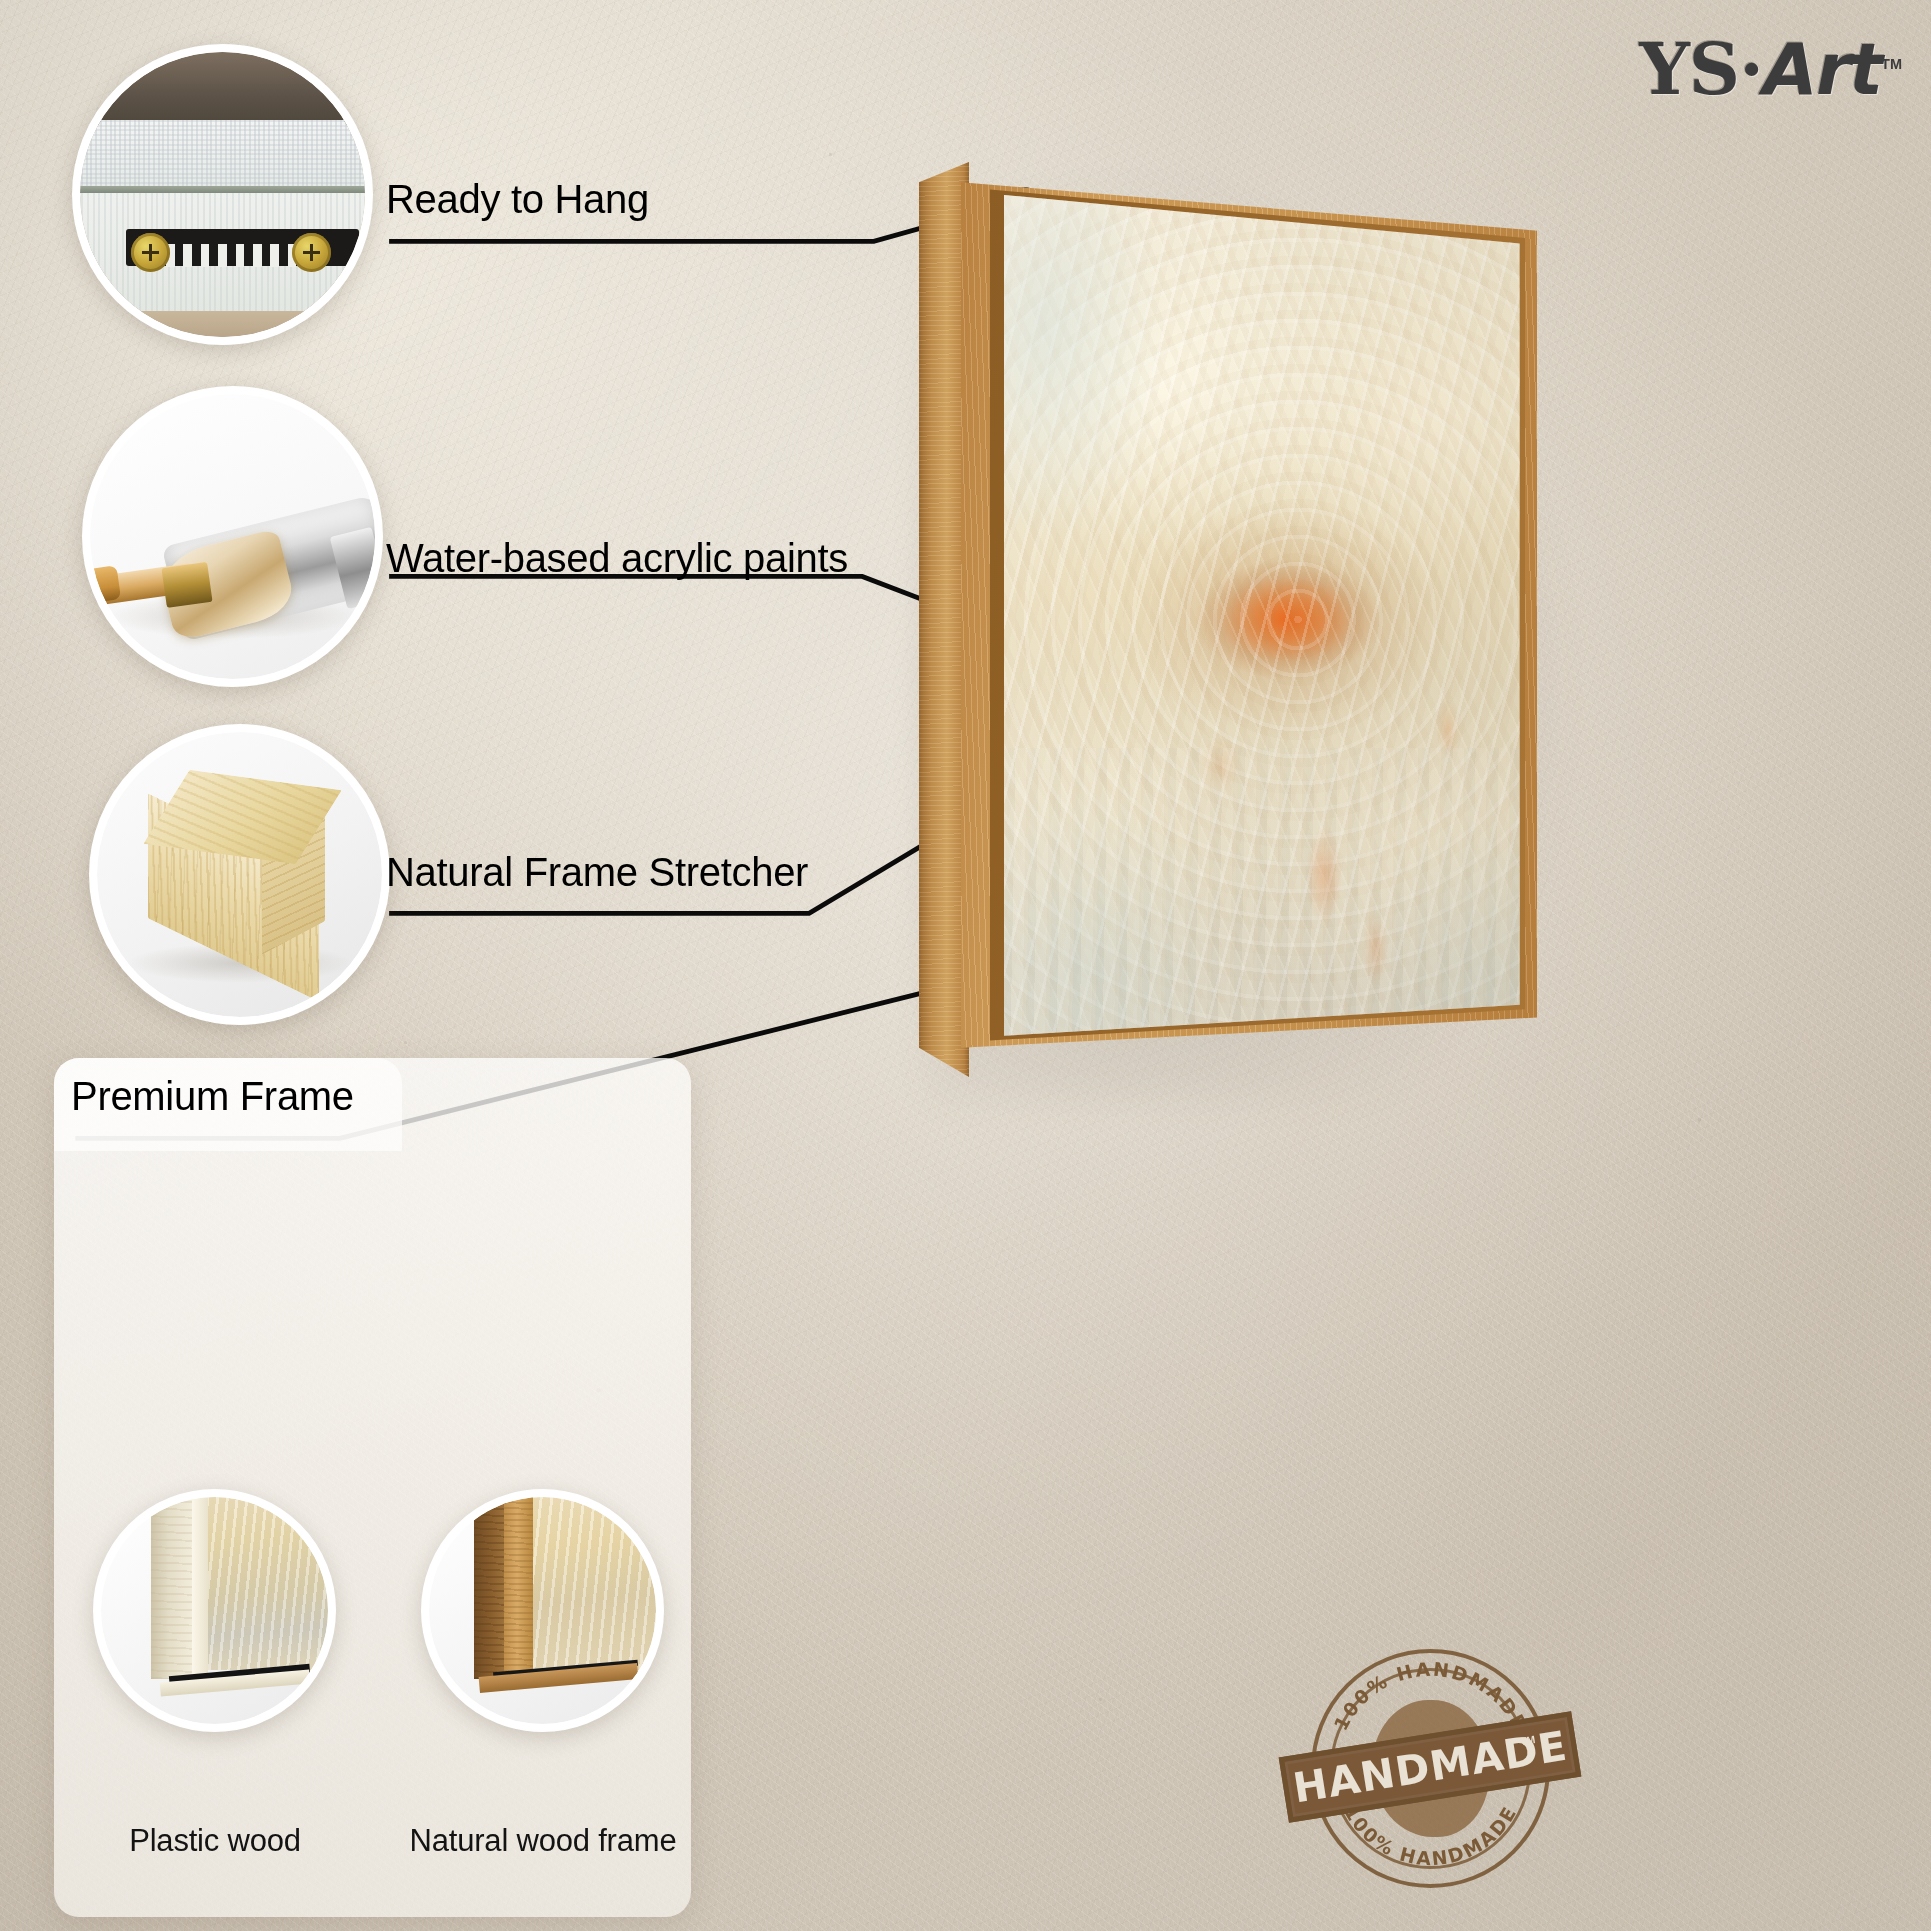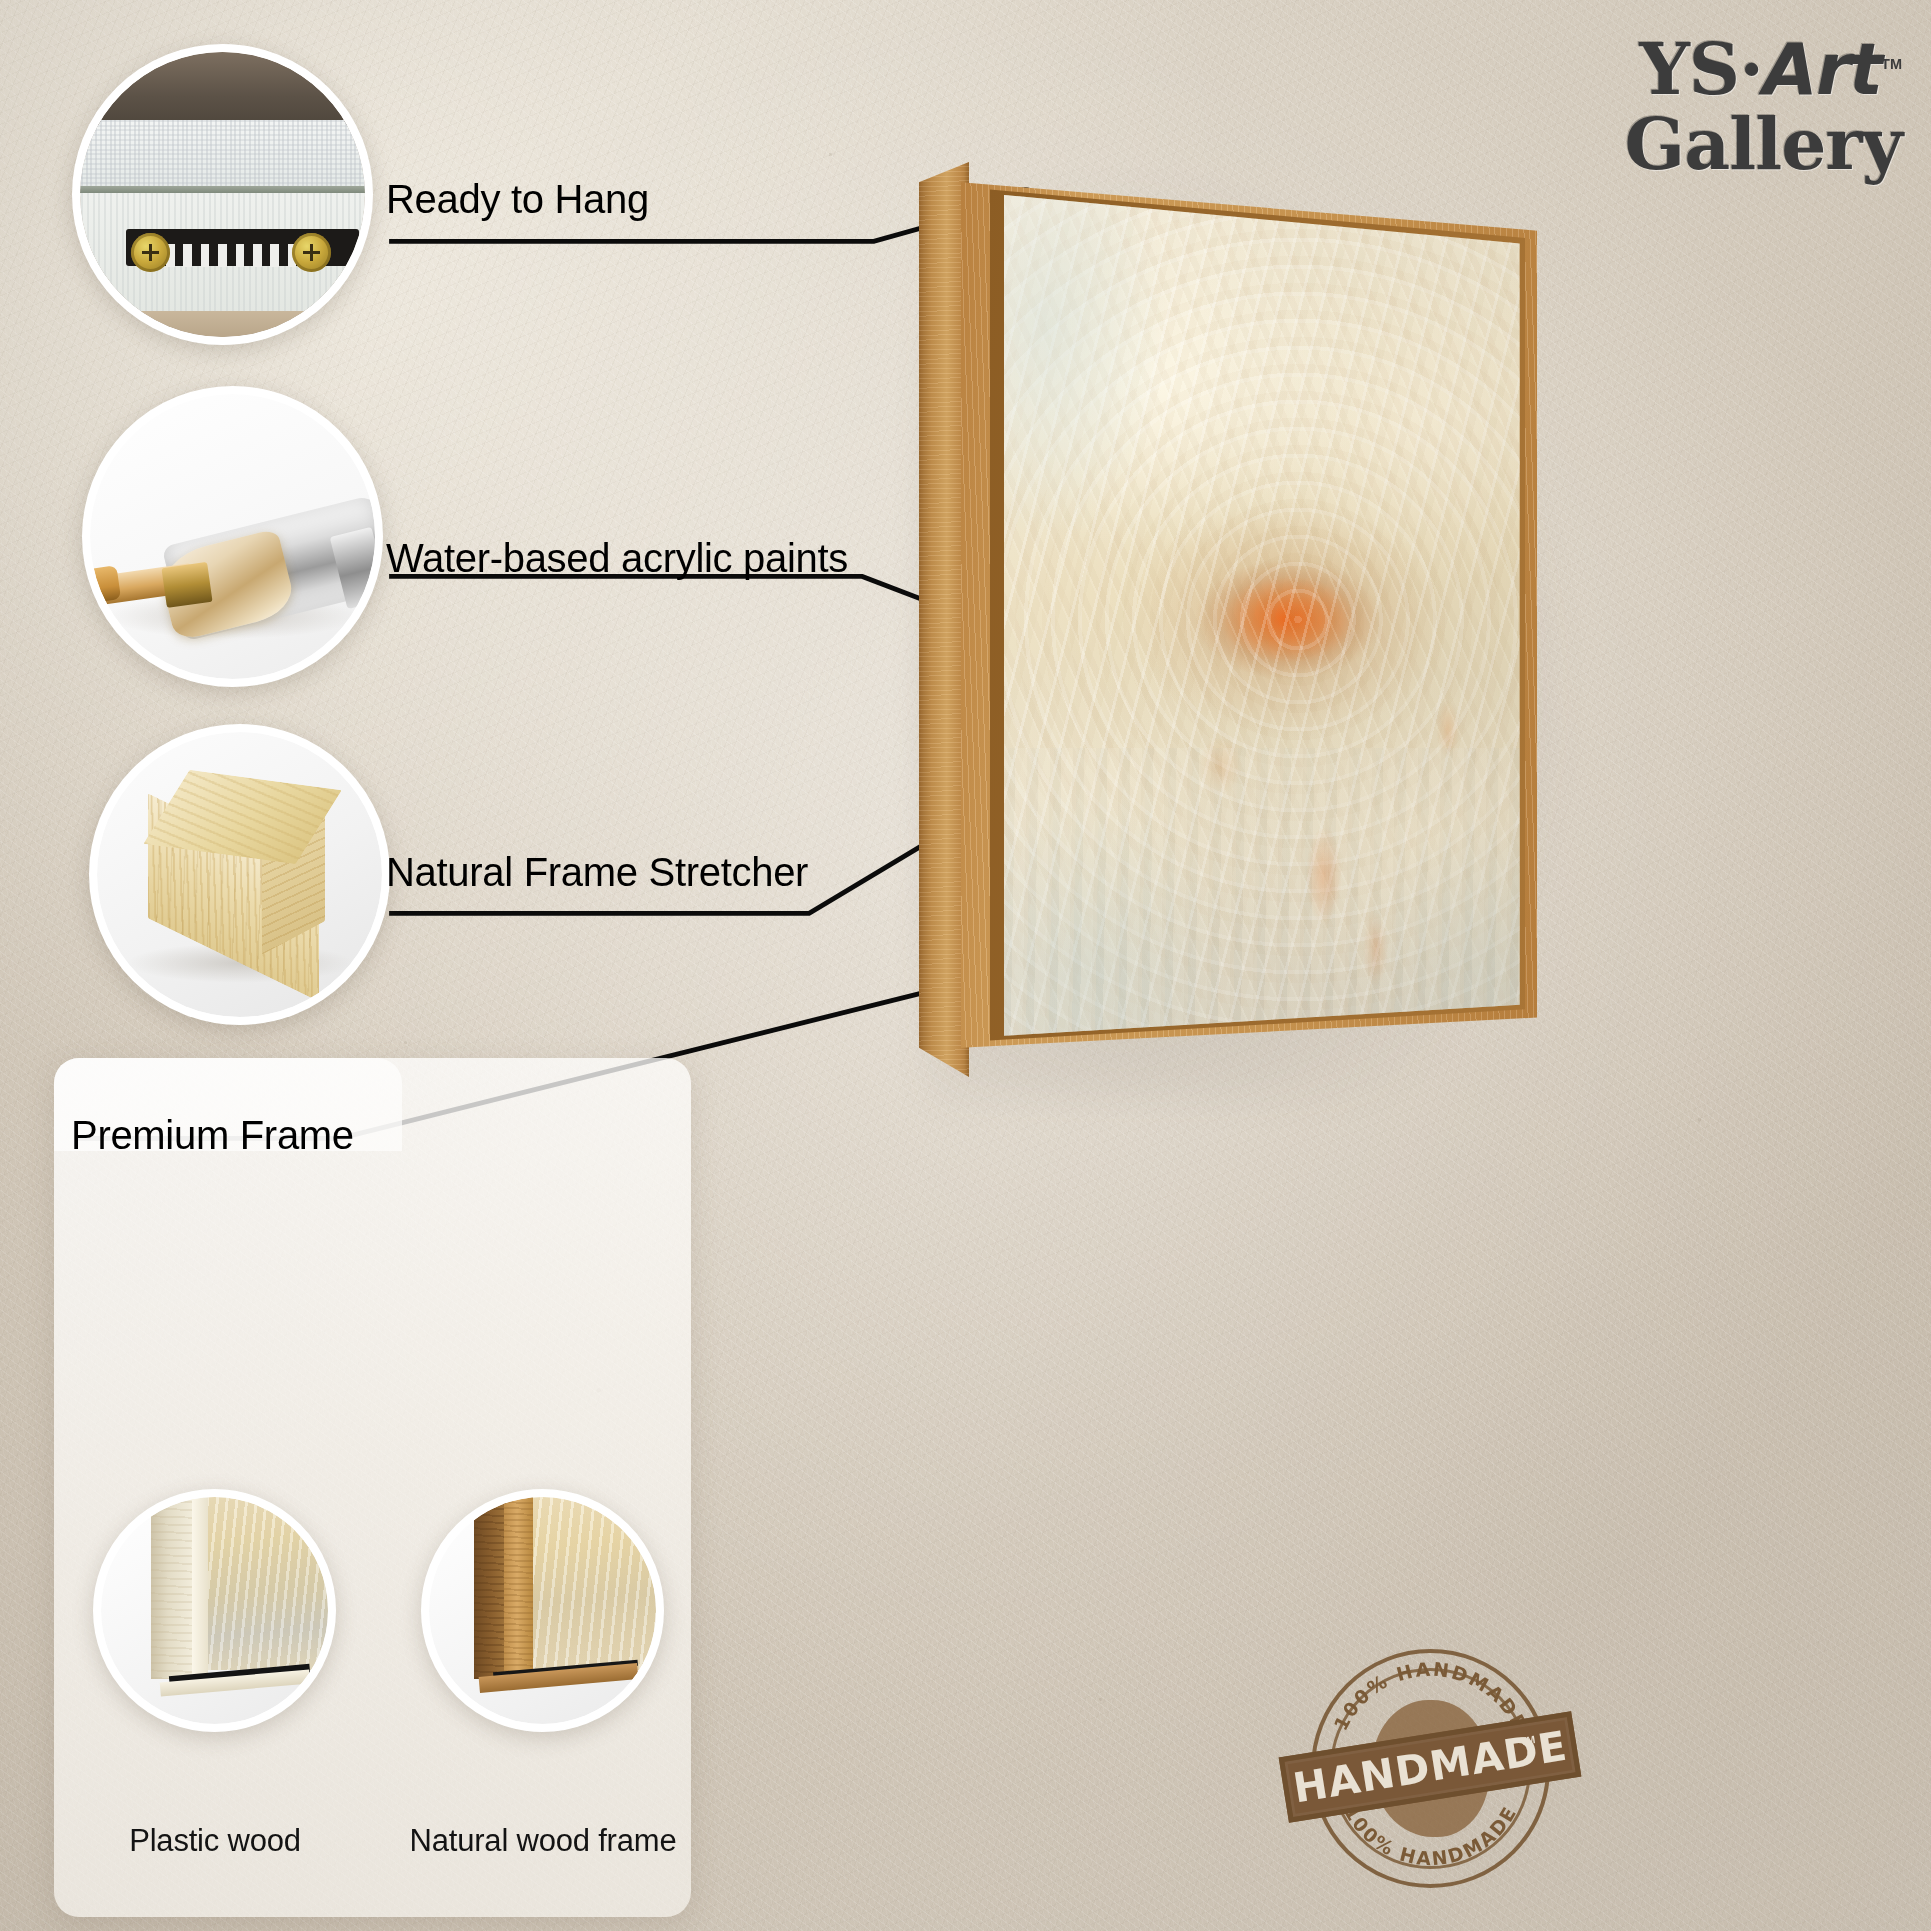--- a/index.html
+++ b/index.html
@@ -187,21 +187,21 @@
     color: #000000;
     font-size: 40px;
     font-weight: 400;
     letter-spacing: -0.3px;
     white-space: nowrap;
     font-family: "Liberation Sans", sans-serif;
   }
   #callout-hang    { left: 386px; top: 177px; }
   #callout-paint   { left: 386px; top: 536px; }
   #callout-wood    { left: 386px; top: 850px; }
-  #callout-frame   { left: 71px;  top: 1074px; font-weight: 500; margin-top: 39px; }
+  #callout-frame   { left: 71px;  top: 1074px; font-weight: 500; }
 
   
   #leaders { position:absolute; inset:0; pointer-events:none; }
 
   
   #artwork {
     position: absolute;
     left: 919px; top: 162px;
     width: 618px; height: 915px;
   }
@@ -439,21 +439,20 @@
 
     <path d="M403 946 L838 946 L1018 838" fill="none" stroke="#0b0b0b" stroke-width="5"></path>
     <circle cx="1018" cy="838" r="12" fill="#0b0b0b"></circle>
 
     <path d="M78 1179 L352 1179 L965 1026" fill="none" stroke="#0b0b0b" stroke-width="5"></path>
     <circle cx="965" cy="1026" r="12" fill="#0b0b0b"></circle>
   </svg>
 
   <div id="logo">
     <div class="line1"><span>YS</span><span>·</span><span class="art">Art</span><span class="tm">TM</span></div>
-    <div class="line2">Gallery</div>
   </div>
 
   <div class="thumb" id="thumb-hang">
     <div class="inner">
       <div class="hw-bg"></div>
       <div class="hw-topband"></div>
       <div class="hw-canvas"></div>
       <div class="hw-edge"></div>
       <div class="hw-board"></div>
       <div class="hw-bottom"></div>

